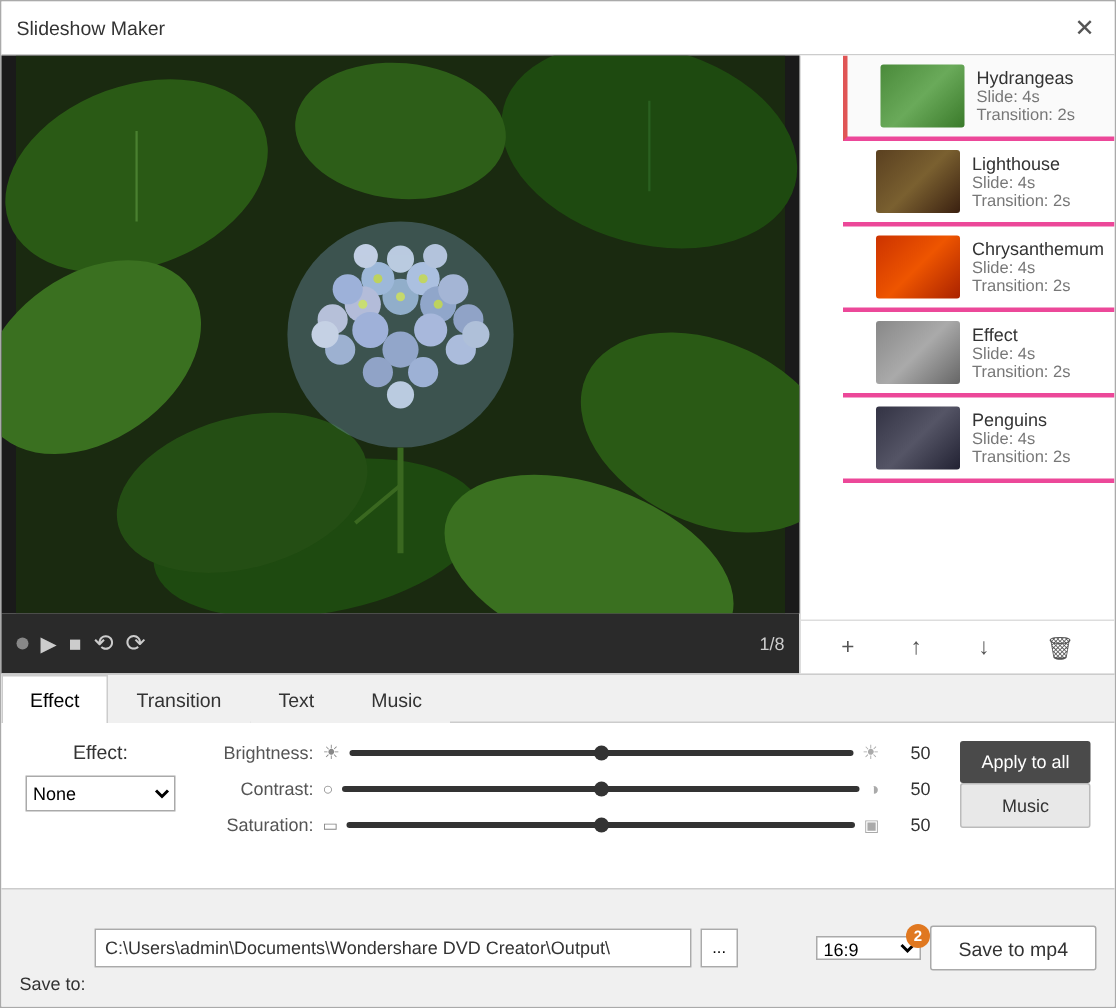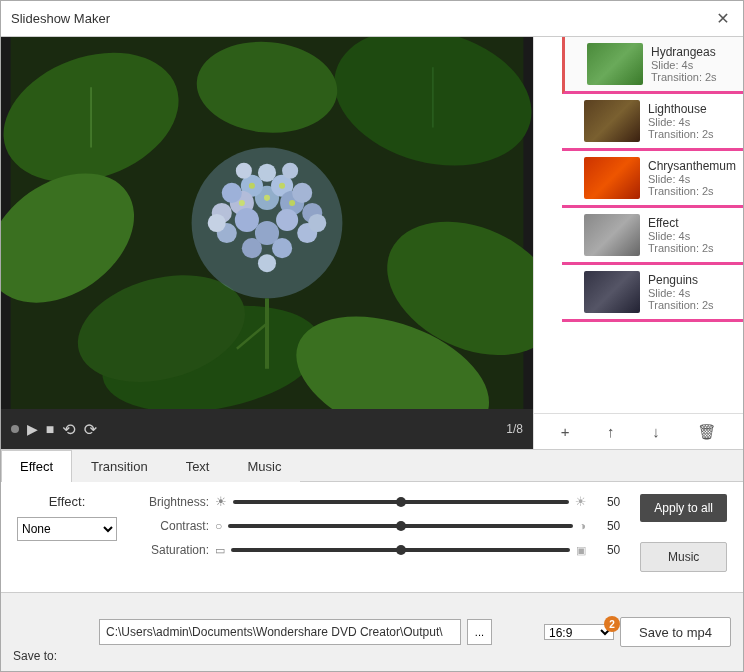--- a/index.html
+++ b/index.html
@@ -253,21 +253,21 @@
     }
     .slider-value {
       width: 28px;
       text-align: right;
       font-size: 12px;
       color: #333;
     }
     .actions-area {
       display: flex;
       flex-direction: column;
-      gap: 20px;
+      gap: 0;
       justify-content: center;
       flex-shrink: 0;
     }
     .apply-btn {
       background: #4a4a4a;
       color: #fff;
       border: none;
       padding: 7px 14px;
       cursor: pointer;
       font-size: 12px;
@@ -301,21 +301,20 @@
     .save-path {
       flex: 1;
       border: 1px solid #aaa;
       height: 26px;
       padding: 0 6px;
       font-size: 12px;
       background: #fff;
       color: #333;
       overflow: hidden;
       white-space: nowrap;
-      margin-left: 36px;
     }
     .browse-btn {
       background: #fff;
       border: 1px solid #aaa;
       padding: 4px 7px;
       cursor: pointer;
       font-size: 11px;
       position: relative;
       height: 26px;
     }

